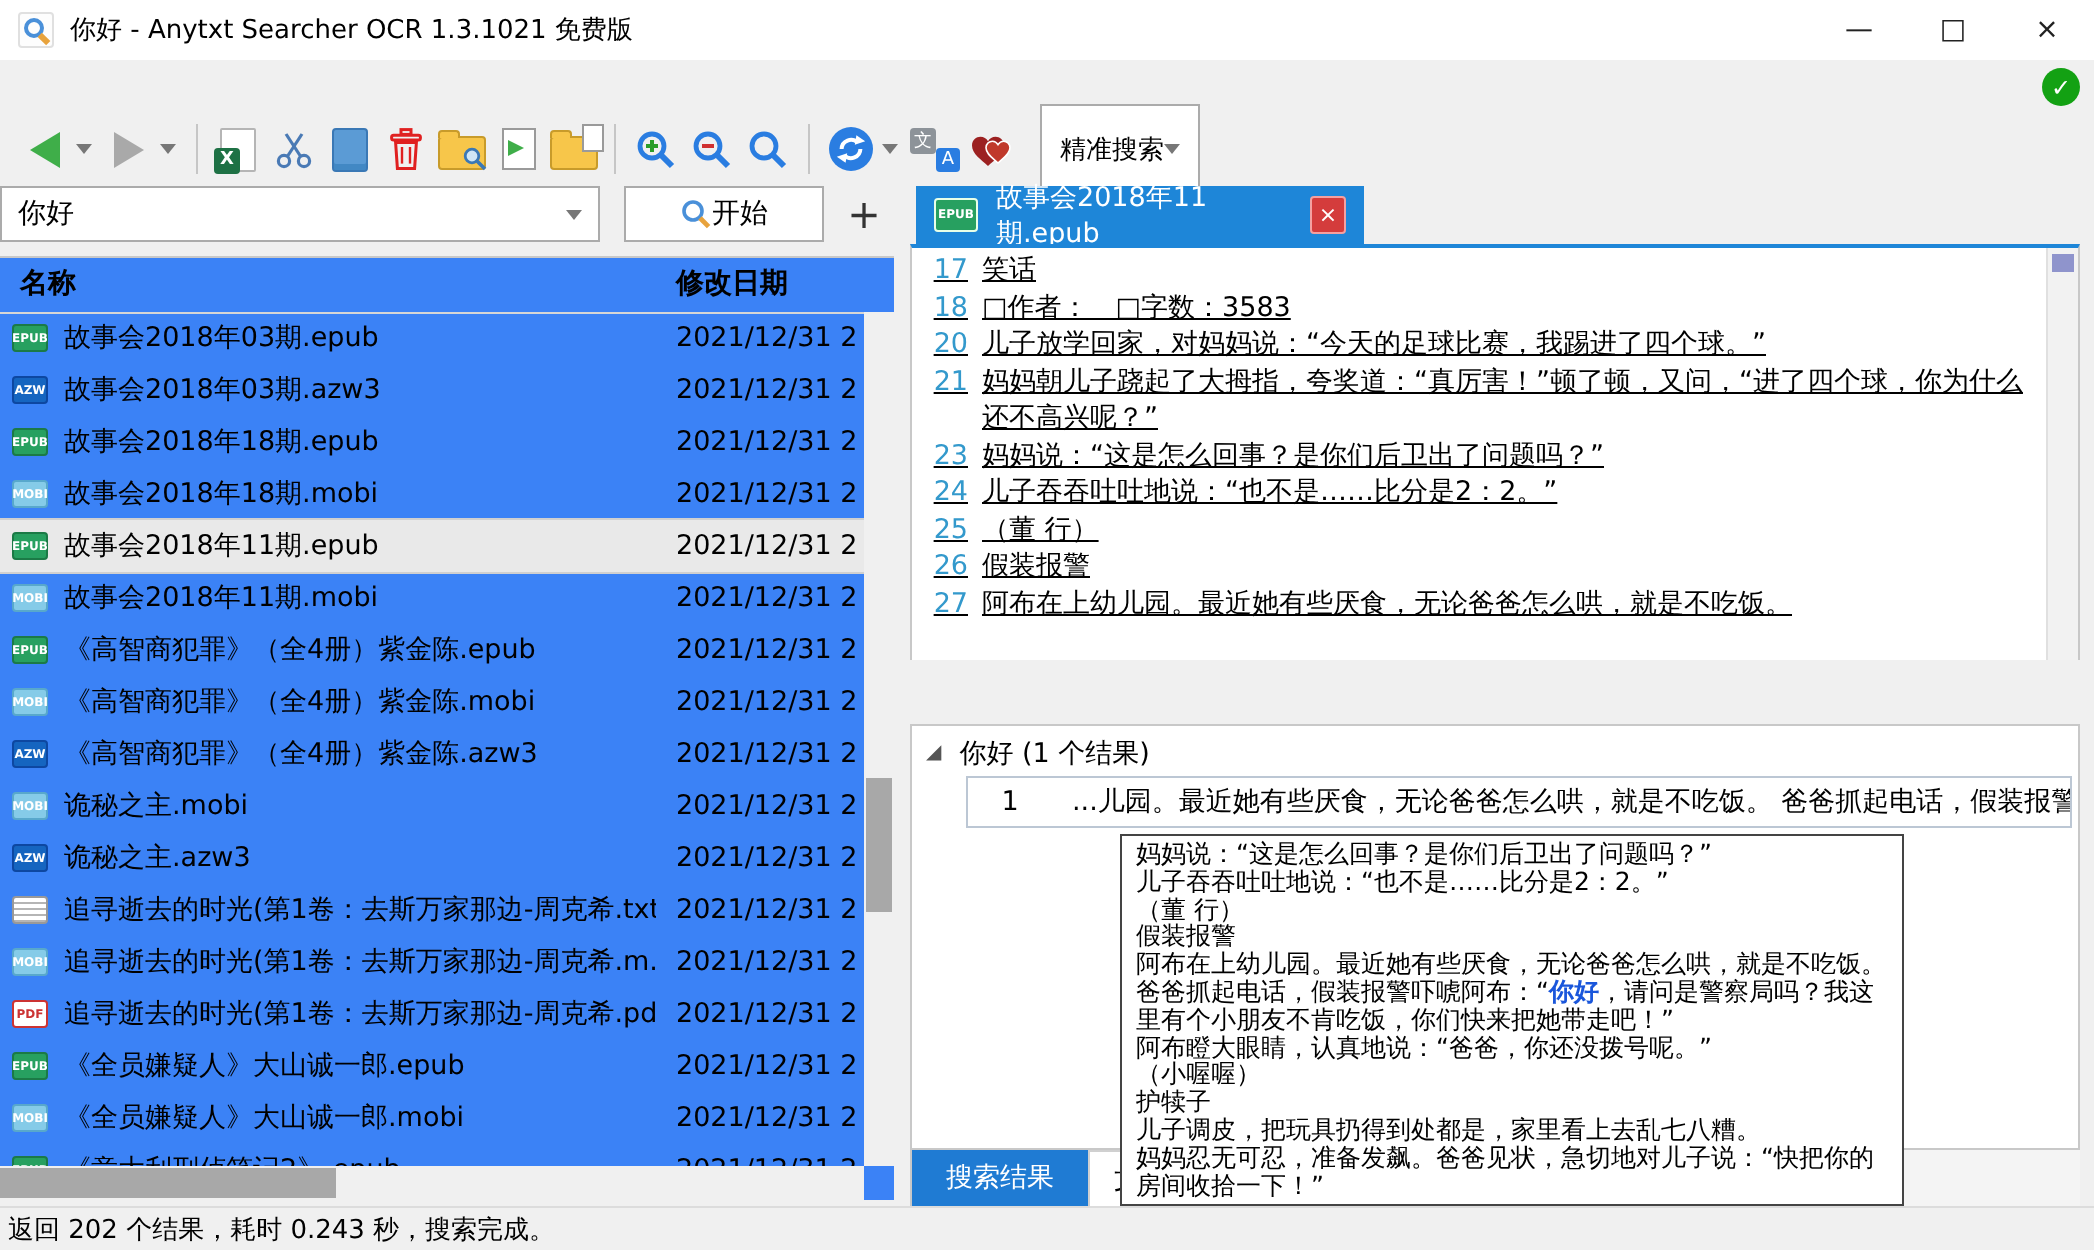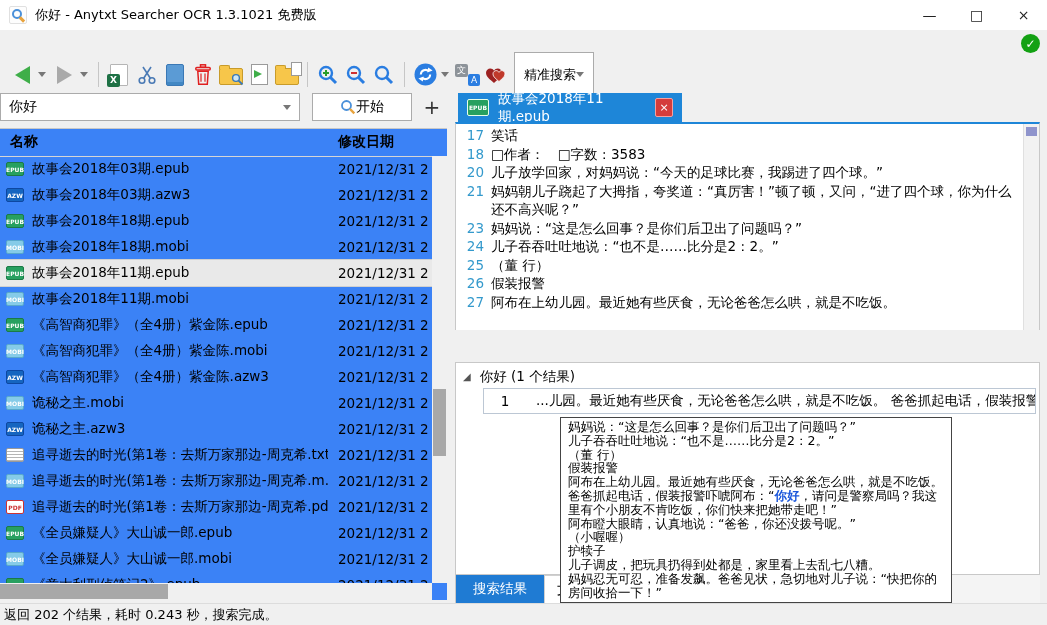--- a/index.html
+++ b/index.html
@@ -33,21 +33,21 @@
   .icon-doc{width:16px;height:20px;background:#5b9bd5;border:1px solid #3a78b5;border-radius:2px;box-shadow:inset 0 -3px 0 #4288c4;}
   .icon-folder{width:22px;height:15px;background:#f7c64a;border:1px solid #c89b2a;border-radius:2px;position:relative;margin-top:4px;}
   .icon-folder::before{content:"";position:absolute;top:-4px;left:-1px;width:9px;height:3px;background:#f7c64a;border:1px solid #c89b2a;border-bottom:none;border-radius:2px 2px 0 0;}
   .folder-mag{position:absolute;right:-2px;bottom:-2px;}
   .mini-page{position:absolute;right:-4px;top:-7px;width:9px;height:12px;background:#fff;border:1px solid #9a9a9a;}
   .icon-page{width:15px;height:19px;background:#fff;border:1px solid #9a9a9a;position:relative;}
   .icon-page::after{content:"";position:absolute;left:2px;top:5px;border-top:4px solid transparent;border-bottom:4px solid transparent;border-left:8px solid #3fae49;}
   .icon-trans{width:25px;height:22px;position:relative;}
   .tr-cn{position:absolute;left:0;top:0;width:13px;height:13px;background:#8d9399;color:#fff;font-size:9px;display:flex;align-items:center;justify-content:center;border-radius:2px;}
   .tr-en{position:absolute;right:0;bottom:0;width:12px;height:12px;background:#2a7de1;color:#fff;font-size:9px;display:flex;align-items:center;justify-content:center;border-radius:2px;}
-  .mode-combo{margin-left:4px;height:27px;border:1px solid #ababab;background:#fff;display:flex;align-items:center;padding:8px 9px;gap:0;font-size:13px;}
+  .mode-combo{margin-left:10px;height:27px;border:1px solid #ababab;background:#fff;display:flex;align-items:center;padding:8px 9px;gap:0;font-size:13px;}
 
   
   .search-row{position:absolute;left:0;top:93px;width:447px;height:30px;}
   .search-combo{position:absolute;left:0;top:0;width:300px;height:28px;border:1px solid #ababab;background:#fff;display:flex;align-items:center;box-sizing:border-box;}
   .search-combo input{flex:1;border:none;outline:none;font-size:14px;padding:0 8px;font-family:inherit;background:transparent;}
   .search-combo .caret{margin-right:8px;}
   .start-btn{position:absolute;left:312px;top:0;width:100px;height:28px;border:1px solid #ababab;background:#fff;display:flex;align-items:center;justify-content:center;font-size:14px;box-sizing:border-box;}
   .plus-btn{position:absolute;left:418px;top:0;width:28px;height:28px;display:flex;align-items:center;justify-content:center;font-size:20px;color:#333;}
 
   
@@ -73,21 +73,21 @@
   .fl-hscroll{position:absolute;left:0;right:15px;bottom:0;height:17px;background:#f0f0f0;}
   .fl-hthumb{position:absolute;left:0;top:1px;bottom:1px;width:168px;background:#a8a8a8;}
 
   
   .doc-tab{position:absolute;left:458px;top:93px;width:224px;height:29px;background:#1e86d8;color:#fff;display:flex;align-items:center;padding:0 9px;gap:9px;box-sizing:border-box;font-size:13.5px;}
   .tab-badge{width:20px;height:15px;background:#27a060;border:1px solid #e8ffe8;border-radius:2px;display:flex;align-items:center;justify-content:center;font-size:6px;font-weight:bold;flex:none;}
   .tab-close{margin-left:auto;width:17px;height:17px;background:#d43c3c;border:1px solid #f5a0a0;color:#fff;display:flex;align-items:center;justify-content:center;font-size:11px;border-radius:2px;}
 
   
   .editor{position:absolute;left:455px;top:122px;width:585px;height:208px;background:#fff;border-top:2px solid #1e86d8;border-left:1px solid #c8c8c8;border-right:1px solid #c8c8c8;box-sizing:border-box;}
-  .elines{position:absolute;left:2px;top:2px;right:16px;bottom:0;overflow:hidden;font-size:13.5px;line-height:18.5px;}
+  .elines{position:absolute;left:2px;top:2px;right:16px;bottom:0;overflow:hidden;font-size:13.5px;line-height:18.5px;text-decoration:underline;}
   .eline{display:flex;}
   .lno{flex:0 0 26px;text-align:right;color:#3399cc;padding-right:7px;}
   .ltxt{flex:1;}
   .ed-vscroll{position:absolute;right:0;top:0;width:15px;bottom:0;background:#f2f2f2;border-left:1px solid #e0e0e0;}
   .ed-vthumb{position:absolute;left:2px;right:2px;top:3px;height:9px;background:#8f94cc;}
 
   
   .findbar{position:absolute;left:455px;top:330px;width:585px;height:32px;background:#fff;border:1px solid #c8c8c8;box-sizing:border-box;display:flex;align-items:center;padding-left:2px;}
   .find-input{width:232px;height:24px;border:1px solid #ababab;border-radius:3px;padding:0 7px;font-size:13px;font-family:inherit;box-sizing:border-box;outline:none;}
   .find-input::placeholder{color:#777;}

